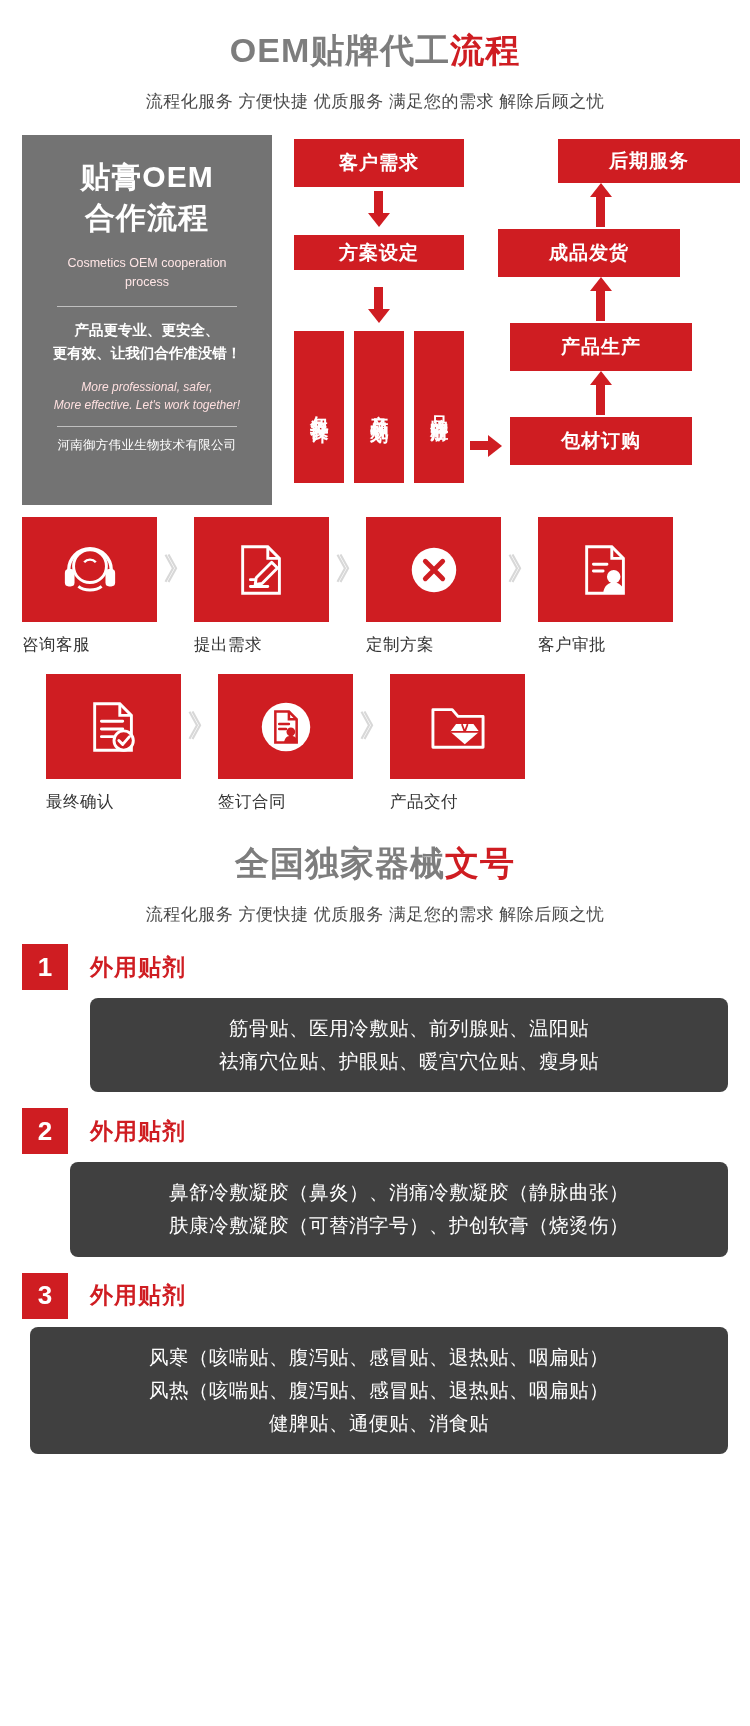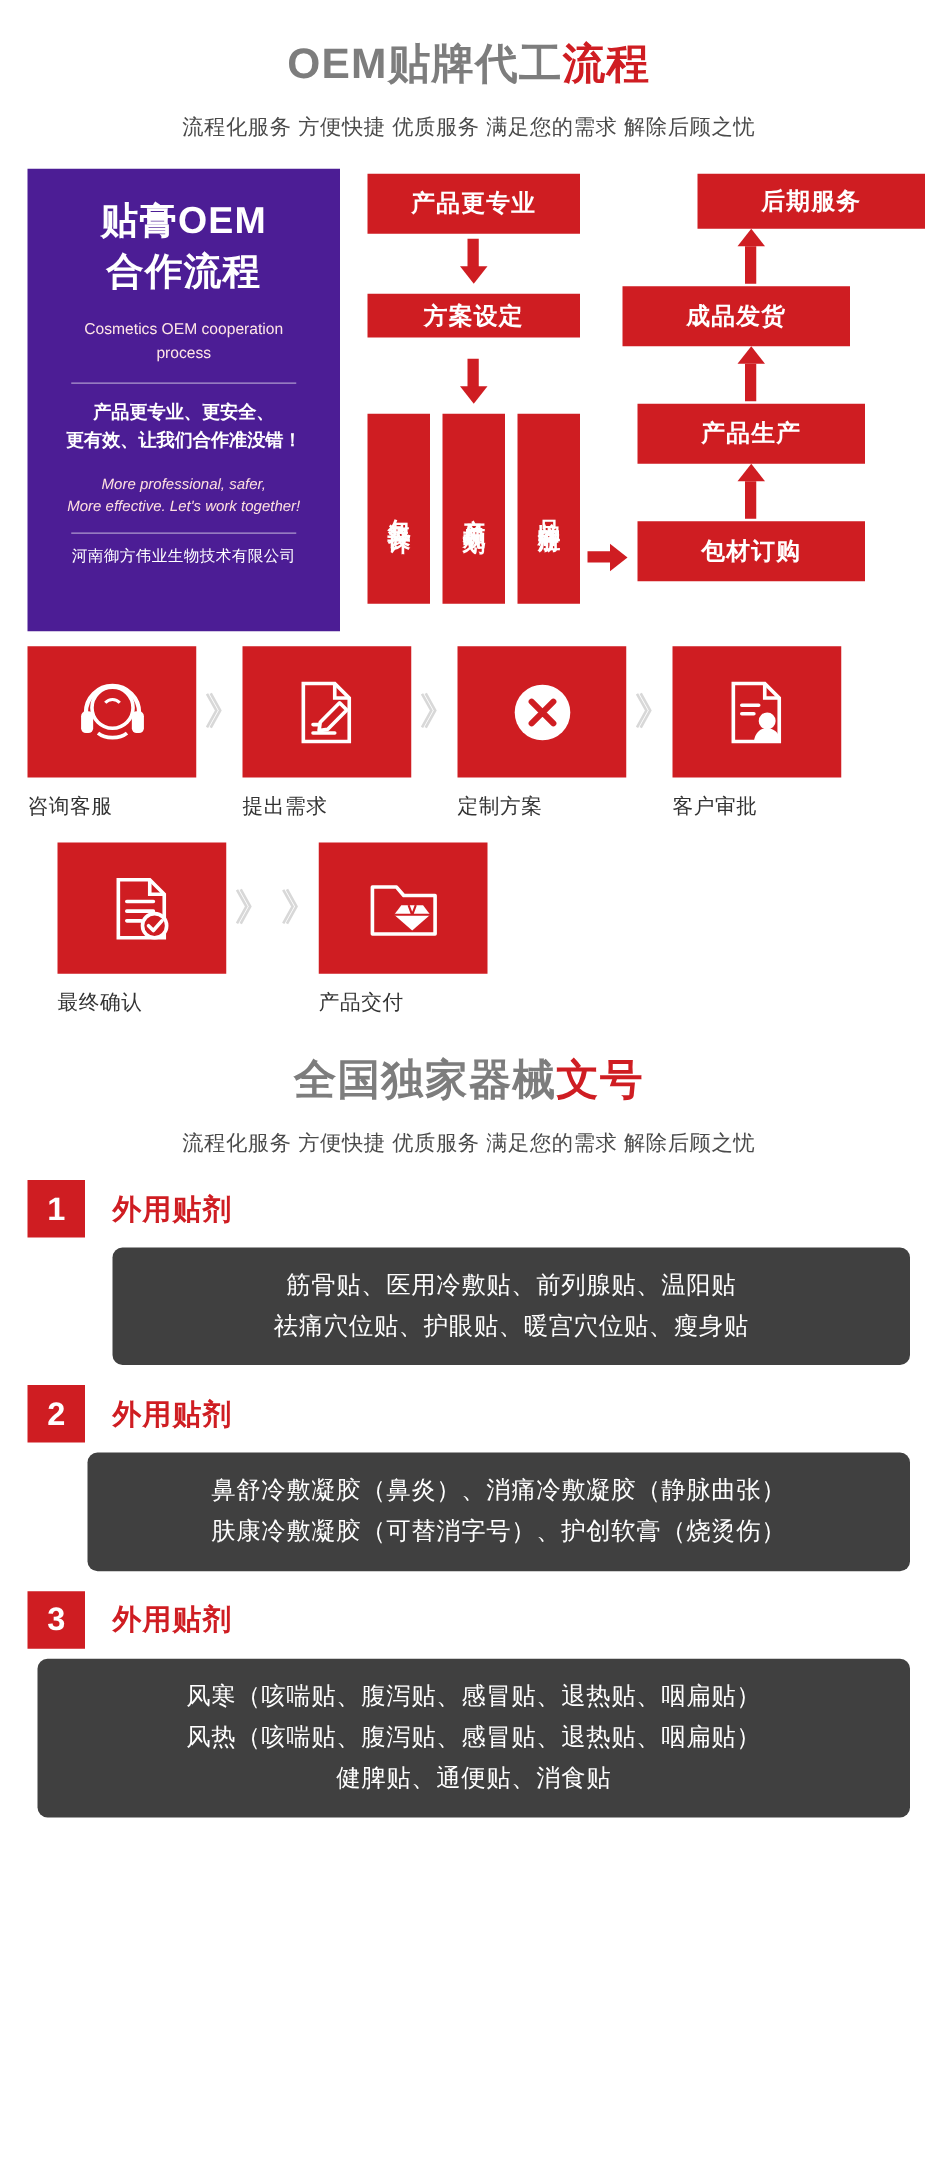--- a/index.html
+++ b/index.html
@@ -34,21 +34,21 @@
   
   .flow-wrap {
     margin-top: 22px;
     padding: 0 22px;
     display: flex;
     gap: 14px;
     height: 370px;
   }
   .flow-left {
     width: 250px;
-    background: #4c1d95;
+    background: #737373;
     color: #fff;
     text-align: center;
     padding: 22px 12px 14px;
     display: flex;
     flex-direction: column;
     align-items: center;
   }
   .fl-title {
     font-size: 30px;
     font-weight: bold;
@@ -246,21 +246,21 @@
       <div class="fl-en2">
         <div>More professional, safer,</div>
         <div>More effective. Let's work together!</div>
       </div>
       <div class="fl-rule2"></div>
       <div class="fl-company">河南御方伟业生物技术有限公司</div>
     </div>
 
     <div class="flow-right">
 
-      <div class="fbox" style="left:8px; top:4px; width:170px; height:48px;">产品更专业</div>
+      <div class="fbox" style="left:8px; top:4px; width:170px; height:48px;">客户需求</div>
       <div class="stem-v" style="left:88px; top:56px; height:24px;"></div>
       <div class="arr arr-down" style="left:82px; top:78px;"></div>
 
       <div class="fbox" style="left:8px; top:100px; width:170px; height:35px;">方案设定</div>
       <div class="stem-v" style="left:88px; top:152px; height:24px;"></div>
       <div class="arr arr-down" style="left:82px; top:174px;"></div>
 
       <div class="fbox vert" style="left:8px; top:196px; width:50px; height:152px;">包装设计</div>
       <div class="fbox vert" style="left:68px; top:196px; width:50px; height:152px;">产品规划</div>
       <div class="fbox vert" style="left:128px; top:196px; width:50px; height:152px;">品牌注册</div>
@@ -354,20 +354,33 @@
             <path d="M17 24h22M17 32h22M17 40h12" stroke="#fff" stroke-width="3" stroke-linecap="round"></path>
             <circle cx="40" cy="44" r="10" fill="#cf1d22" stroke="#fff" stroke-width="3"></circle>
             <path d="M35 44l4 4 7-8" fill="none" stroke="#fff" stroke-width="3" stroke-linecap="round" stroke-linejoin="round"></path>
           </svg>
         </div>
         <div class="step-label">最终确认</div>
       </div>
 
       <div class="chev">》</div>
 
+      <div class="step">
+        <div class="step-tile">
+          <svg width="62" height="62" viewBox="0 0 64 64">
+            <circle cx="32" cy="32" r="25" fill="#fff"></circle>
+            <path d="M21 16h14l8 8v24H21z" fill="none" stroke="#cf1d22" stroke-width="2.6"></path>
+            <path d="M35 16v8h8" fill="none" stroke="#cf1d22" stroke-width="2.6"></path>
+            <path d="M25 29h10M25 34h7" stroke="#cf1d22" stroke-width="2.6" stroke-linecap="round"></path>
+            <circle cx="37" cy="37" r="4.5" fill="#cf1d22"></circle>
+            <path d="M30 48c.6-5 3.5-7 7-7s6.4 2 7 7z" fill="#cf1d22"></path>
+          </svg>
+        </div>
+        <div class="step-label">签订合同</div>
+      </div>
 
       <div class="chev">》</div>
 
       <div class="step">
         <div class="step-tile">
           <svg width="62" height="54" viewBox="0 0 64 56">
             <path d="M6 10h20l6 7h26v32H6z" fill="none" stroke="#fff" stroke-width="3" stroke-linejoin="round"></path>
             <path d="M30 25h18l6 8-15 13-15-13z" fill="#fff"></path>
             <path d="M36 25l3 8M42 25l-3 8M24 33h30" stroke="#cf1d22" stroke-width="1.8"></path>
           </svg>

